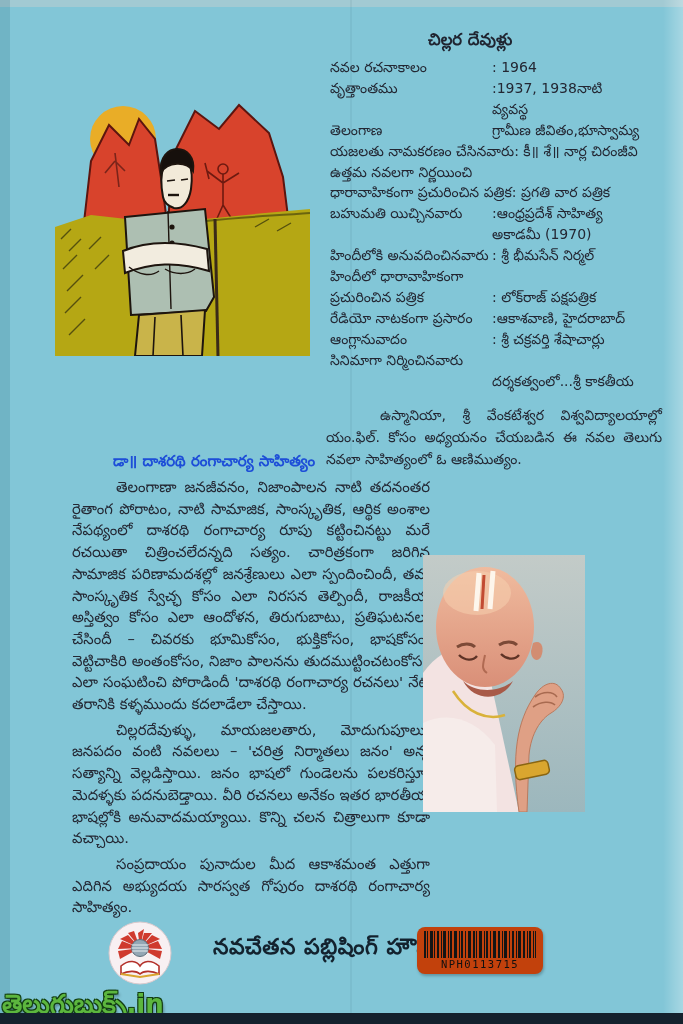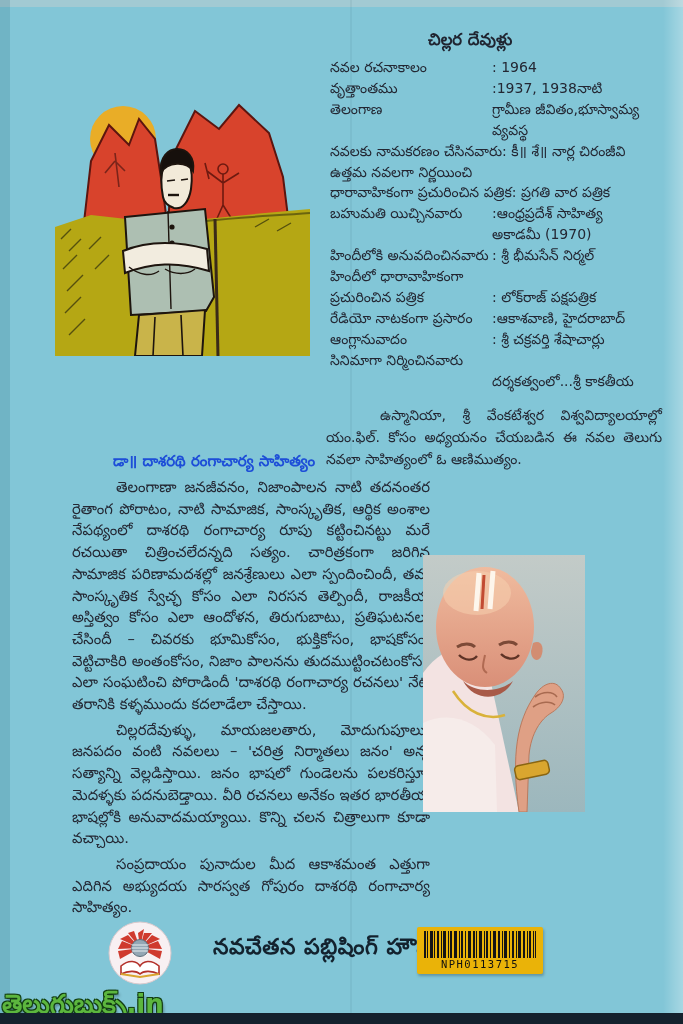--- a/index.html
+++ b/index.html
@@ -31,22 +31,22 @@
   .paras{position:absolute;left:72px;top:476px;width:358px;font-size:14.8px;line-height:21.7px;text-align:justify;}
   .paras p{margin:0;text-indent:44px;}
   .paras p + p{margin-top:4px;}
 
   .illustration{position:absolute;left:55px;top:99px;width:255px;height:257px;}
   .photo{position:absolute;left:423px;top:555px;width:162px;height:257px;}
 
   .publisher-logo{position:absolute;left:108px;top:921px;width:64px;height:64px;}
   .publisher-name{position:absolute;left:213px;top:934px;font-size:22px;font-weight:700;color:#13222e;letter-spacing:.5px;}
 
-  .barcode{position:absolute;left:417px;top:927px;width:126px;height:47px;background:#eab308;
-           border-radius:2px;box-shadow:1px 2px 3px rgba(0,0,0,.25);text-align:center;}
+  .barcode{position:absolute;left:417px;top:927px;width:126px;height:47px;background:#c2410c;
+           border-radius:8px;box-shadow:1px 2px 3px rgba(0,0,0,.25);text-align:center;}
   .barcode svg{display:block;margin:4px auto 0 auto;}
   .barcode-code{font-family:"DejaVu Sans Mono","Liberation Mono",monospace;font-size:10.5px;
                 letter-spacing:1.5px;color:#101010;line-height:12px;}
 
   .watermark{position:absolute;left:2px;top:989px;font-size:26px;font-weight:700;color:#5cb63e;
     text-shadow:1px 1px 0 #123d12,-1px 1px 0 #123d12,1px -1px 0 #123d12,-1px -1px 0 #123d12,2px 3px 3px rgba(0,0,0,.35);}
   .watermark-strip{position:absolute;left:0;top:1014px;width:196px;height:7px;
     background:repeating-linear-gradient(to right,#3f8f2f 0 4px,#78c94e 4px 7px);}
 </style>
 </head>
@@ -105,29 +105,29 @@
   <div class="meta">
     <div class="mrow">
         <span class="mlabel">నవల రచనాకాలం</span>
         <span class="mvalue">: 1964</span>
       </div>
     <div class="mrow">
         <span class="mlabel">వృత్తాంతము</span>
         <span class="mvalue">:1937, 1938నాటి</span>
       </div>
     <div class="mrow">
+        <span class="mlabel"></span>
+        <span class="mvalue">వ్యవస్థ</span>
+      </div>
+    <div class="mrow">
         <span class="mlabel">తెలంగాణ</span>
         <span class="mvalue">గ్రామీణ జీవితం,భూస్వామ్య</span>
       </div>
     <div class="mrow">
-        <span class="mlabel"></span>
-        <span class="mvalue">వ్యవస్థ</span>
-      </div>
-    <div class="mrow">
-        <span class="mlabel">నవలకు నామకరణం చేసినవారు</span>
+        <span class="mlabel">యజలతు నామకరణం చేసినవారు</span>
         <span class="mvalue">: కీ॥ శే॥ నార్ల చిరంజీవి</span>
       </div>
     <div class="mrow">
         <span class="mlabel">ఉత్తమ నవలగా నిర్ణయించి</span>
         <span class="mvalue"></span>
       </div>
     <div class="mrow">
         <span class="mlabel">ధారావాహికంగా ప్రచురించిన పత్రిక</span>
         <span class="mvalue">: ప్రగతి వార పత్రిక</span>
       </div>

